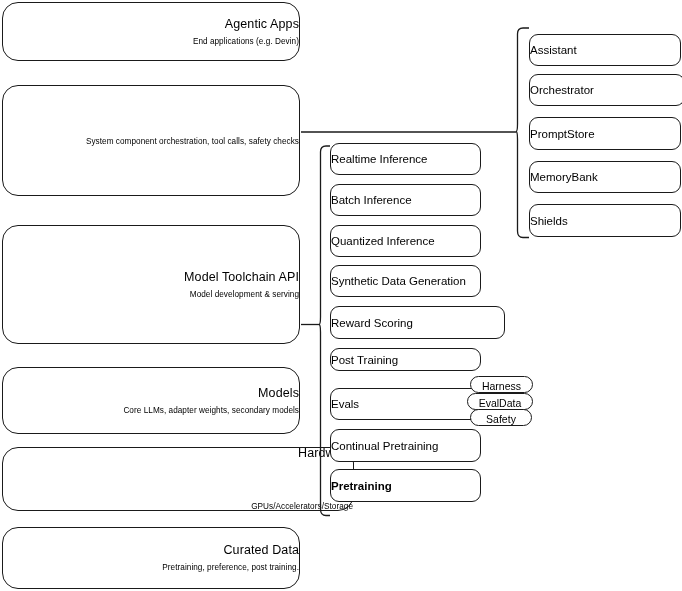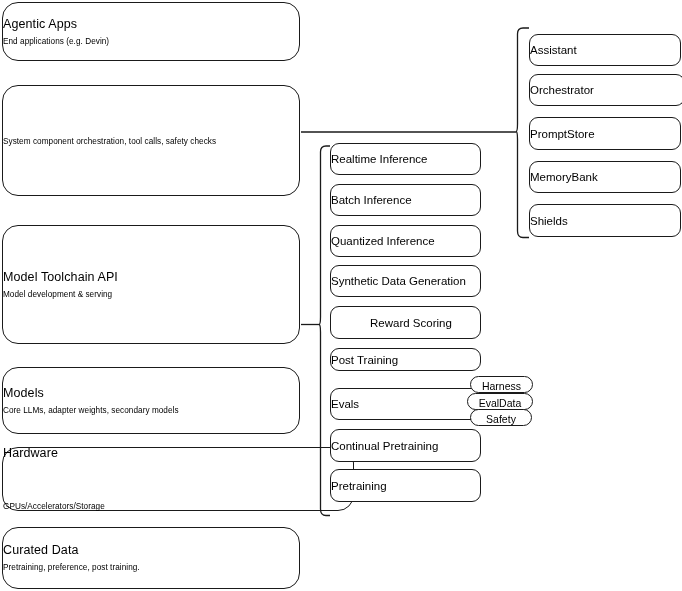--- a/index.html
+++ b/index.html
@@ -21,21 +21,21 @@
 
   
   .node {
     position: absolute;
     box-sizing: border-box;
     background: #ffffff;
     border: 1.3px solid #1a1a1a;
     border-radius: 14px;
     display: flex;
     flex-direction: column;
-    align-items: flex-start;
+    align-items: flex-end;
     justify-content: center;
     text-align: center;
     color: #000000;
   }
   .node .title {
     font-size: 12.5px;
     line-height: 1.35;
     letter-spacing: 0.1px;
     white-space: nowrap;
   }
@@ -164,33 +164,33 @@
   </div>
   <div class="cap" style="left:330px; top:184px; width:151px; height:32px;">
     <span>Batch Inference</span>
   </div>
   <div class="cap" style="left:330px; top:225px; width:151px; height:32px;">
     <span>Quantized Inference</span>
   </div>
   <div class="cap" style="left:330px; top:265px; width:151px; height:32px;">
     <span>Synthetic Data Generation</span>
   </div>
-  <div class="cap" style="left:330px; top:306px; width:151px; height:33px;padding-left:39px;">
+  <div class="cap" style="left:330px; top:306px; width:175px; height:33px;">
     <span>Reward Scoring</span>
   </div>
   <div class="cap" style="left:330px; top:348px; width:151px; height:23px;">
     <span>Post Training</span>
   </div>
   <div class="cap" style="left:330px; top:388px; width:151px; height:32px;">
     <span>Evals</span>
   </div>
   <div class="cap" style="left:330px; top:429px; width:151px; height:33px;">
     <span>Continual Pretraining</span>
   </div>
-  <div class="cap" style="left:330px; top:469px; width:151px; height:33px;">
+  <div class="cap" style="left:330px; top:469px; width:151px; height:33px;font-weight:bold;">
     <span>Pretraining</span>
   </div>
 
   <div class="pill" style="left:470px; top:376px; width:63px; height:17px;">
     <span>Harness</span>
   </div>
   <div class="pill" style="left:467px; top:393px; width:66px; height:17px;">
     <span>EvalData</span>
   </div>
   <div class="pill" style="left:470px; top:409px; width:62px; height:17px;">

